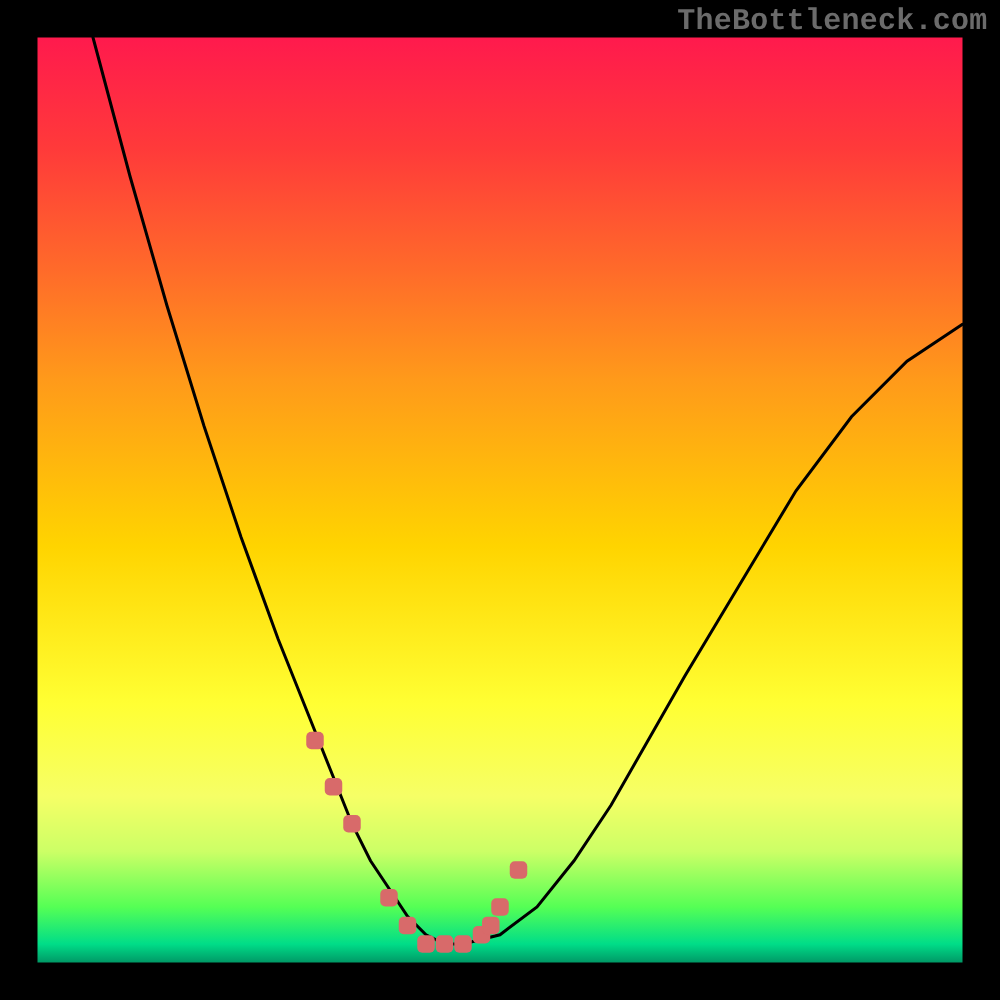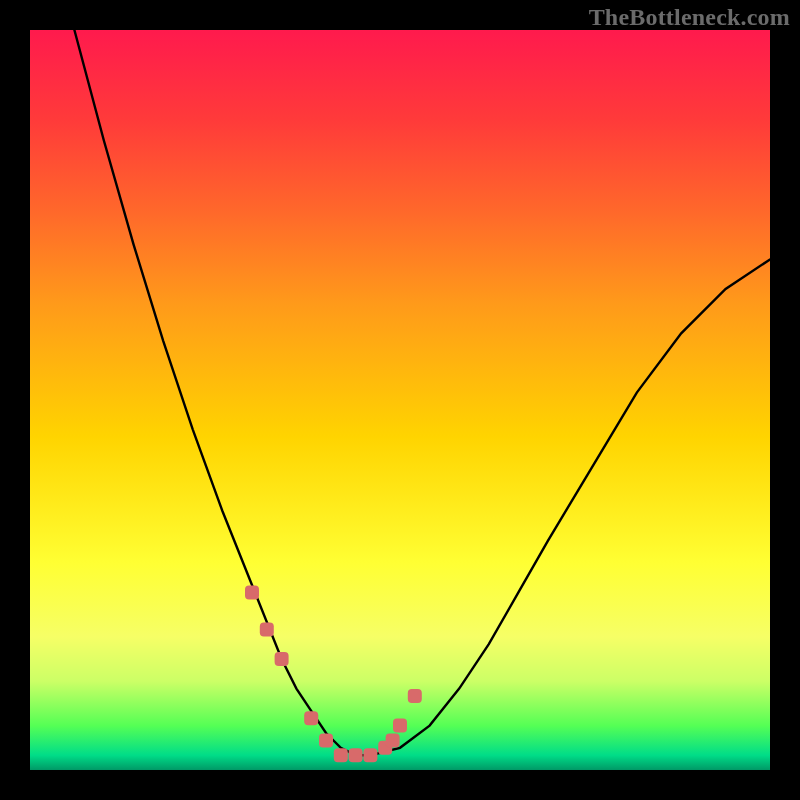--- a/index.html
+++ b/index.html
@@ -35,21 +35,21 @@
       #ccff66 88%,
       #55ff55 94%,
       #00dd88 98%,
       #009966 100%
     );
   }
   .watermark {
     position: absolute;
     top: 4px;
     right: 10px;
-    font-family: Liberation Serif, serif;
+    font-family: Liberation Mono, monospace;
     font-size: 24px;
     font-weight: 600;
     color: #6b6b6b;
     letter-spacing: 0.2px;
     user-select: none;
   }
   svg.curve {
     position: absolute;
     top: 0;
     left: 0;

